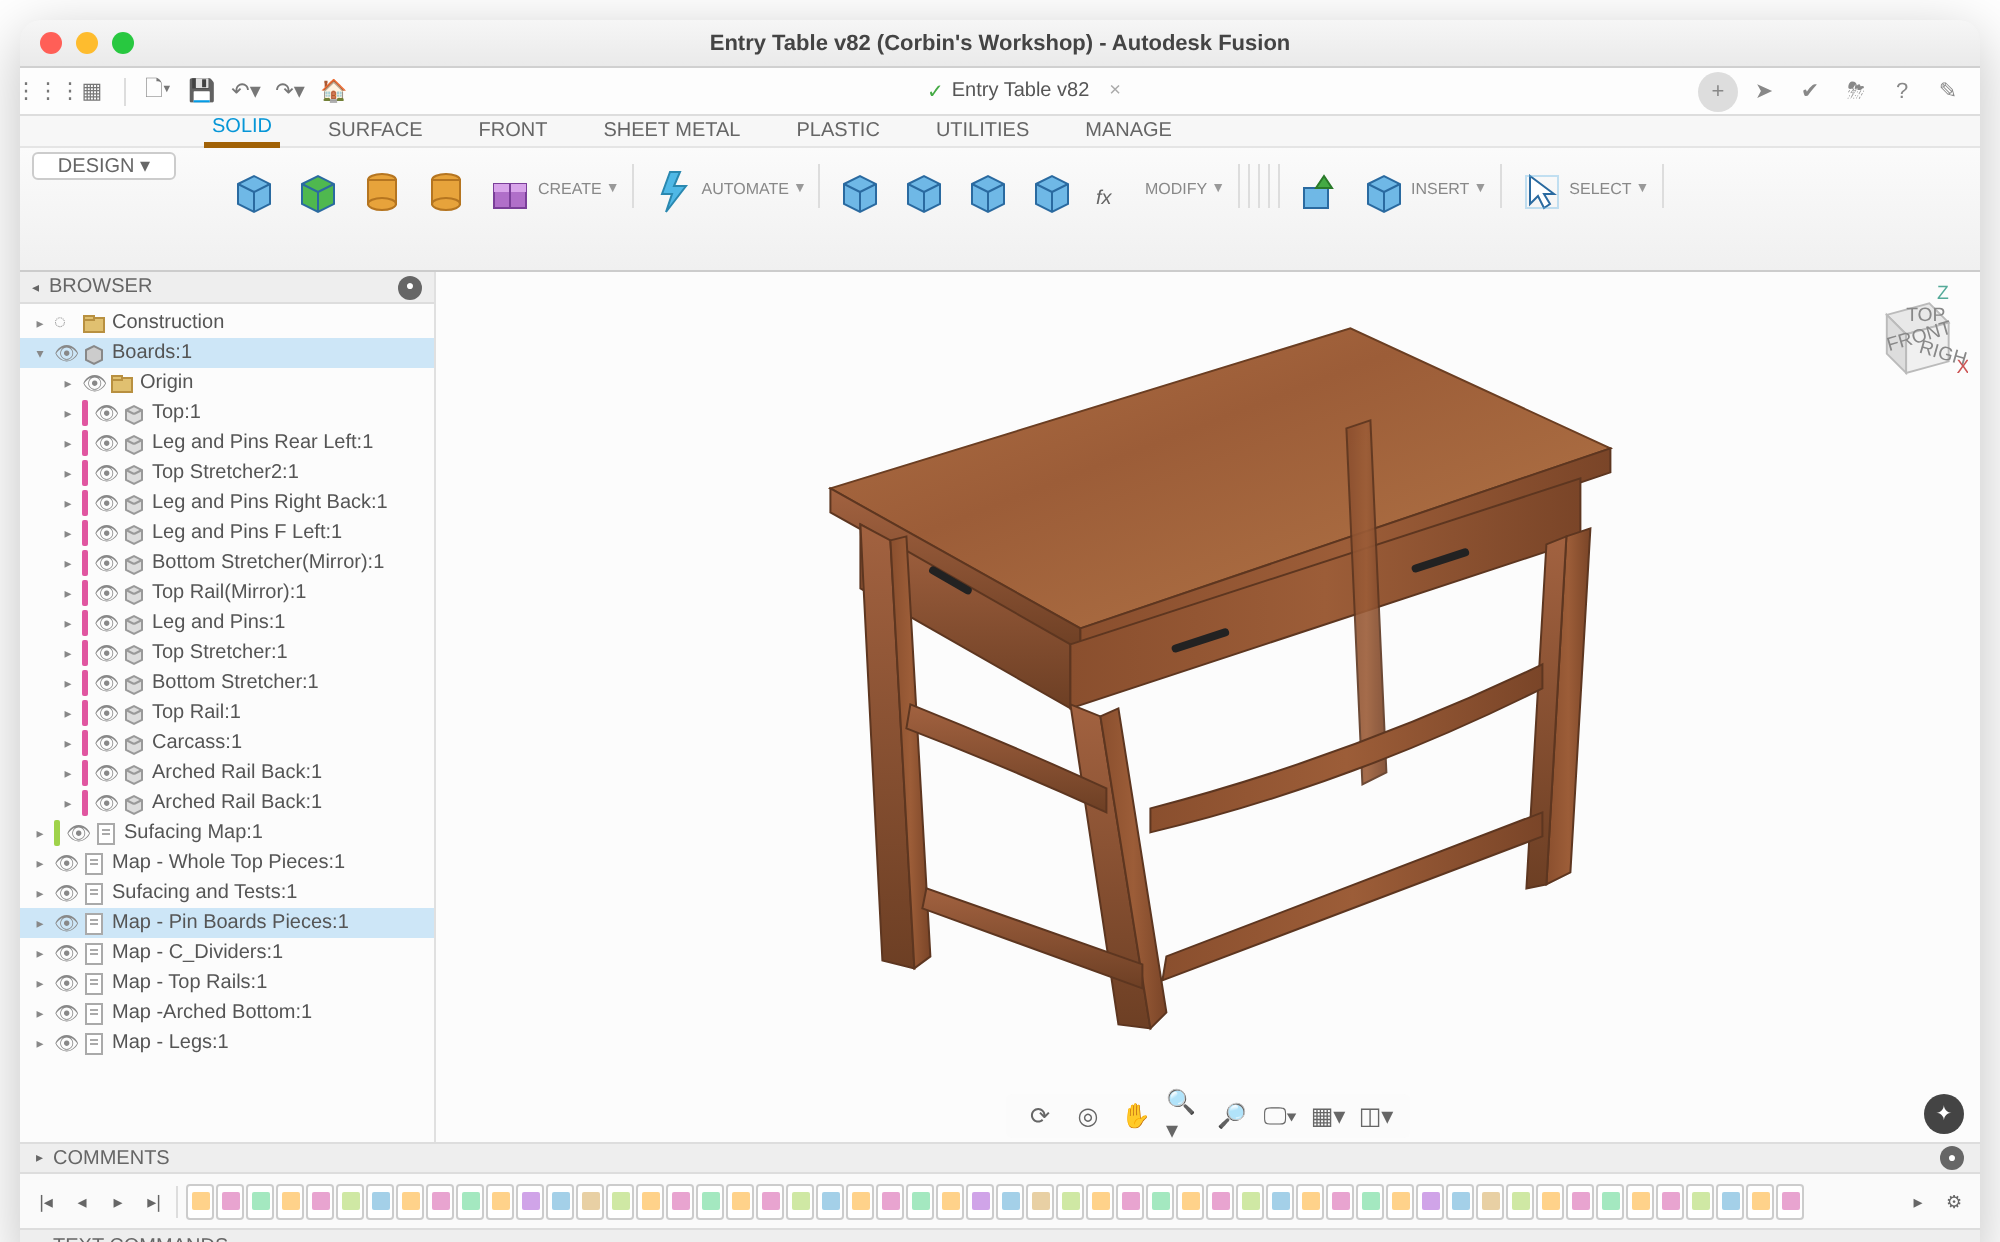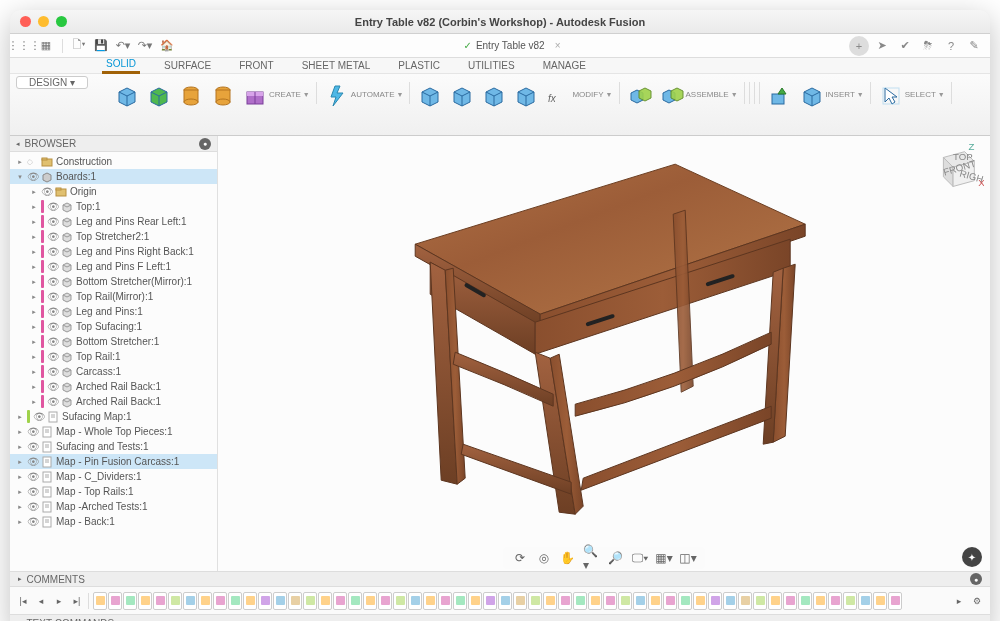--- a/index.html
+++ b/index.html
@@ -202,37 +202,20 @@
             </div>
             <div class="rgi">
               <svg xmlns="http://www.w3.org/2000/svg" viewBox="0 0 24 24">
                 <text x="2" y="18" font-size="15" font-style="italic" fill="#666">fx</text>
               </svg>
             </div>
           </div>
           <div class="glabel">MODIFY <span class="dd">▼</span></div>
         </div>
         <div class="rsep"></div>
-        <div class="rgroup">
-          <div class="rgicons">
-            <div class="rgi">
-              <svg xmlns="http://www.w3.org/2000/svg" viewBox="0 0 24 24">
-                <polygon points="3,9 9,6 15,9 15,16 9,19 3,16" fill="#6fb8e6" stroke="#2a6aa0"></polygon>
-                <polygon points="11,7 17,4 23,7 23,14 17,17 11,14" fill="#9fd24a" stroke="#5a8820" opacity=".9"></polygon>
-              </svg>
-            </div>
-            <div class="rgi">
-              <svg xmlns="http://www.w3.org/2000/svg" viewBox="0 0 24 24">
-                <polygon points="3,9 9,6 15,9 15,16 9,19 3,16" fill="#6fb8e6" stroke="#2a6aa0"></polygon>
-                <polygon points="11,7 17,4 23,7 23,14 17,17 11,14" fill="#9fd24a" stroke="#5a8820" opacity=".9"></polygon>
-              </svg>
-            </div>
-          </div>
-          <div class="glabel">ASSEMBLE <span class="dd">▼</span></div>
-        </div>
         <div class="rsep"></div>
         <div class="rsep"></div>
         <div class="rsep"></div>
         <div class="rsep"></div>
         <div class="rgroup">
           <div class="rgicons">
             <div class="rgi">
               <svg xmlns="http://www.w3.org/2000/svg" viewBox="0 0 24 24">
                 <rect x="4" y="10" width="12" height="10" fill="#6fb8e6" stroke="#2a6aa0"></rect>
                 <polygon points="14,4 10,10 18,10" fill="#4a4" stroke="#2a7a2a"></polygon>
@@ -389,21 +372,21 @@
           </div>
           <div class="bnode" style="padding-left: 20px;">
             <span class="expand">▸</span>
             <span class="colstripe" style="background:#e056a0"></span>
             <span class="eyeico">👁</span>
             <span class="nodeico"><svg width="12" height="12" viewBox="0 0 12 12">
                 <polygon points="2,4 6,2 10,4 10,9 6,11 2,9" fill="#ddd" stroke="#999"></polygon>
                 <line x1="2" y1="4" x2="6" y2="6" stroke="#999"></line>
                 <line x1="10" y1="4" x2="6" y2="6" stroke="#999"></line>
               </svg></span>
-            <span>Top Sufacing:1</span>
+            <span>Top Stretcher:1</span>
           </div>
           <div class="bnode" style="padding-left: 20px;">
             <span class="expand">▸</span>
             <span class="colstripe" style="background:#e056a0"></span>
             <span class="eyeico">👁</span>
             <span class="nodeico"><svg width="12" height="12" viewBox="0 0 12 12">
                 <polygon points="2,4 6,2 10,4 10,9 6,11 2,9" fill="#ddd" stroke="#999"></polygon>
                 <line x1="2" y1="4" x2="6" y2="6" stroke="#999"></line>
                 <line x1="10" y1="4" x2="6" y2="6" stroke="#999"></line>
               </svg></span>
@@ -485,21 +468,21 @@
             <span>Sufacing and Tests:1</span>
           </div>
           <div class="bnode sel" style="padding-left: 6px;">
             <span class="expand">▸</span>
             <span class="eyeico">👁</span>
             <span class="nodeico"><svg width="12" height="12" viewBox="0 0 12 12">
                 <rect x="2" y="1" width="8" height="10" fill="#fff" stroke="#aaa"></rect>
                 <line x1="4" y1="4" x2="8" y2="4" stroke="#aaa"></line>
                 <line x1="4" y1="6" x2="8" y2="6" stroke="#aaa"></line>
               </svg></span>
-            <span>Map - Pin Fusion Carcass:1</span>
+            <span>Map - Pin Boards Pieces:1</span>
           </div>
           <div class="bnode" style="padding-left: 6px;">
             <span class="expand">▸</span>
             <span class="eyeico">👁</span>
             <span class="nodeico"><svg width="12" height="12" viewBox="0 0 12 12">
                 <rect x="2" y="1" width="8" height="10" fill="#fff" stroke="#aaa"></rect>
                 <line x1="4" y1="4" x2="8" y2="4" stroke="#aaa"></line>
                 <line x1="4" y1="6" x2="8" y2="6" stroke="#aaa"></line>
               </svg></span>
             <span>Map - C_Dividers:1</span>
@@ -515,31 +498,31 @@
             <span>Map - Top Rails:1</span>
           </div>
           <div class="bnode" style="padding-left: 6px;">
             <span class="expand">▸</span>
             <span class="eyeico">👁</span>
             <span class="nodeico"><svg width="12" height="12" viewBox="0 0 12 12">
                 <rect x="2" y="1" width="8" height="10" fill="#fff" stroke="#aaa"></rect>
                 <line x1="4" y1="4" x2="8" y2="4" stroke="#aaa"></line>
                 <line x1="4" y1="6" x2="8" y2="6" stroke="#aaa"></line>
               </svg></span>
-            <span>Map -Arched Tests:1</span>
+            <span>Map -Arched Bottom:1</span>
           </div>
           <div class="bnode" style="padding-left: 6px;">
             <span class="expand">▸</span>
             <span class="eyeico">👁</span>
             <span class="nodeico"><svg width="12" height="12" viewBox="0 0 12 12">
                 <rect x="2" y="1" width="8" height="10" fill="#fff" stroke="#aaa"></rect>
                 <line x1="4" y1="4" x2="8" y2="4" stroke="#aaa"></line>
                 <line x1="4" y1="6" x2="8" y2="6" stroke="#aaa"></line>
               </svg></span>
-            <span>Map - Back:1</span>
+            <span>Map - Legs:1</span>
           </div>
         </div>
     </div>
 
     <div class="canvas">
       <svg class="viewcube" viewBox="0 0 60 60">
         <text x="44" y="8" font-size="6" fill="#5a9">Z</text>
         <polygon points="18,16 40,10 50,20 28,26" fill="#e8e8e8" stroke="#bbb"></polygon>
         <polygon points="18,16 28,26 28,46 18,36" fill="#ddd" stroke="#bbb"></polygon>
         <polygon points="28,26 50,20 50,40 28,46" fill="#f0f0f0" stroke="#bbb"></polygon>

